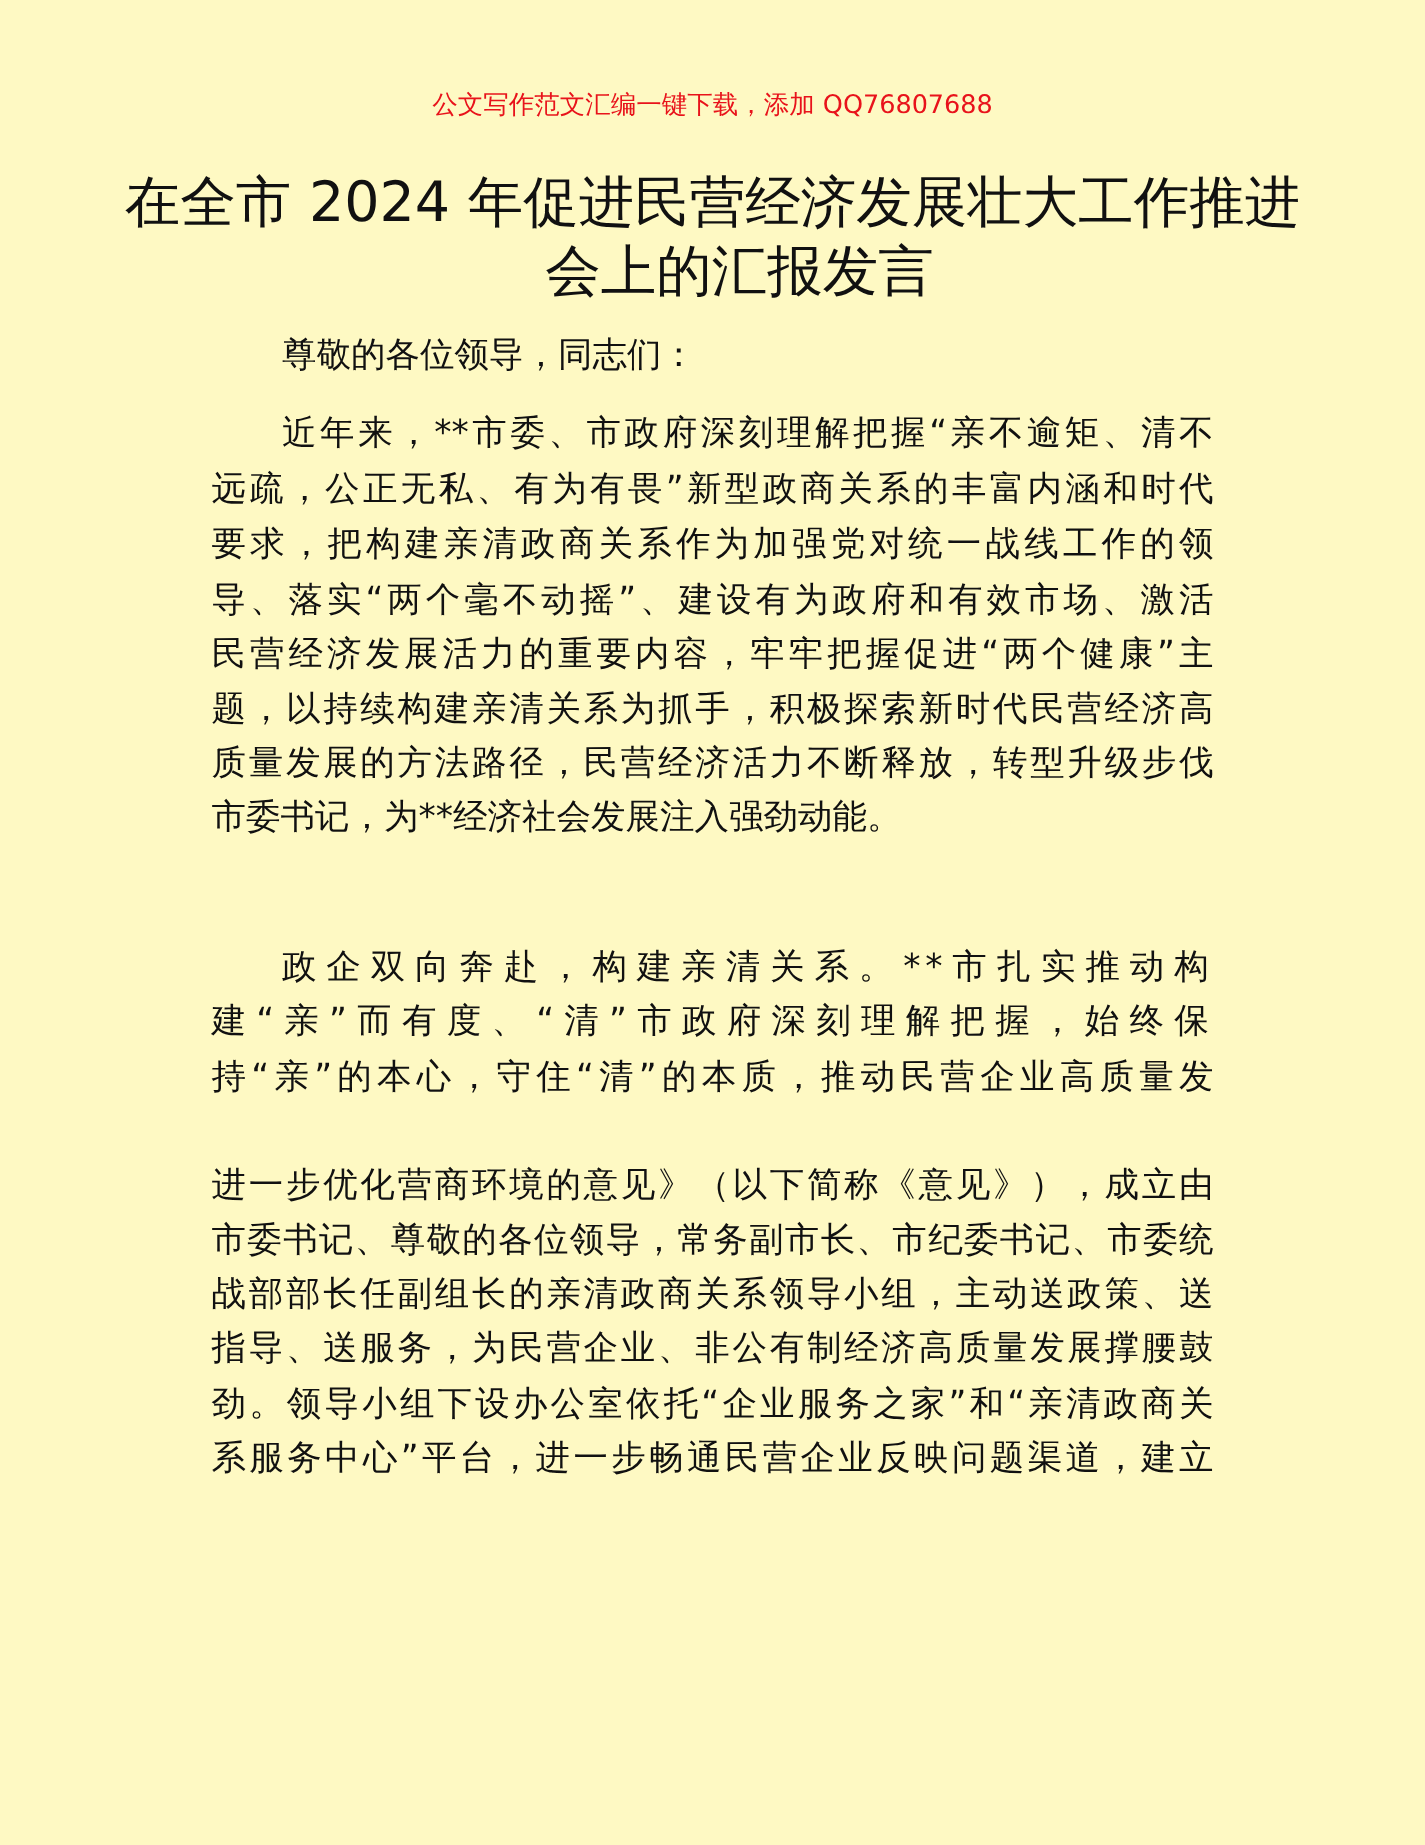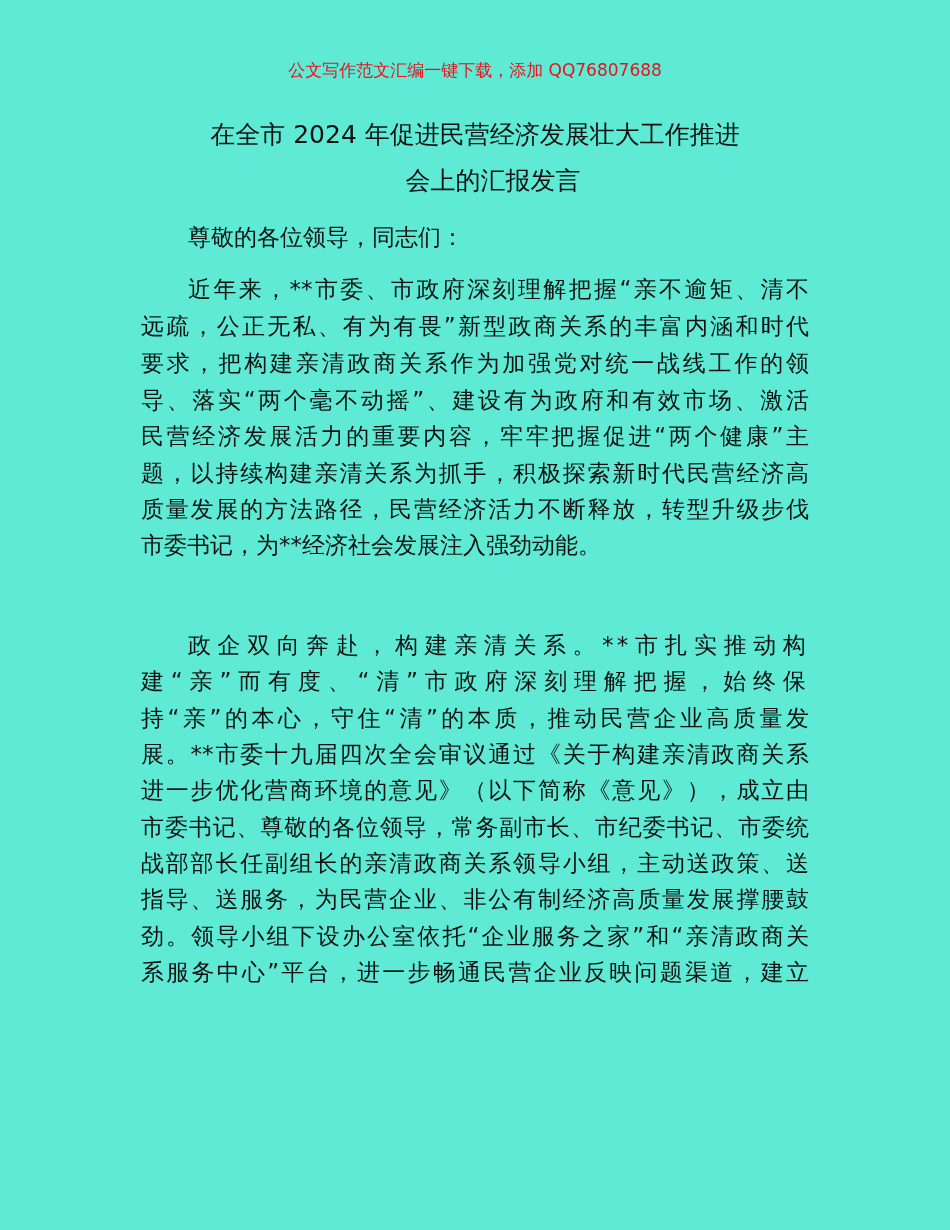--- a/index.html
+++ b/index.html
@@ -14,40 +14,40 @@
       overflow: hidden;
       font-family: "DejaVu Sans", "Liberation Sans", sans-serif;
       color: #111111;
     }
     .page {
       position: absolute;
       left: 0;
       top: 0;
       width: 950px;
       height: 1230px;
-      background: #5eead4;
+      background: #fef9c3;
     }
     .banner {
       position: absolute;
       left: 0;
       width: 950px;
       top: 56px;
       height: 28px;
       text-align: center;
       font-size: 17px;
       line-height: 28px;
       color: #e8131b;
       white-space: nowrap;
     }
     .title {
       position: absolute;
       left: 0;
       width: 950px;
       text-align: center;
-      font-size: 25px;
+      font-size: 37px;
       color: #111111;
       white-space: nowrap;
     }
     .title-line-1 { top: 114px; height: 42px; line-height: 42px; }
     .title-line-2 { top: 160px; height: 42px; line-height: 42px; padding-left: 18px; }
 
     .line {
       position: absolute;
       left: 141px;
       width: 668px;
@@ -87,21 +87,20 @@
   <div class="line" style="top:346px">要求，把构建亲清政商关系作为加强党对统一战线工作的领</div>
   <div class="line" style="top:383px">导、落实“两个毫不动摇”、建设有为政府和有效市场、激活</div>
   <div class="line" style="top:419px">民营经济发展活力的重要内容，牢牢把握促进“两个健康”主</div>
   <div class="line" style="top:456px">题，以持续构建亲清关系为抓手，积极探索新时代民营经济高</div>
   <div class="line" style="top:492px">质量发展的方法路径，民营经济活力不断释放，转型升级步伐</div>
   <div class="line last" style="top:528px">市委书记，为**经济社会发展注入强劲动能。</div>
 
   <div class="line indent spaced" style="top:628px">政企双向奔赴，构建亲清关系。**市扎实推动构</div>
   <div class="line spaced" style="top:664px">建“亲”而有度、“清”市政府深刻理解把握，始终保</div>
   <div class="line" style="top:701px">持“亲”的本心，守住“清”的本质，推动民营企业高质量发</div>
-  <div class="line" style="top:737px">展。**市委十九届四次全会审议通过《关于构建亲清政商关系</div>
   <div class="line" style="top:773px">进一步优化营商环境的意见》（以下简称《意见》），成立由</div>
   <div class="line" style="top:810px">市委书记、尊敬的各位领导，常务副市长、市纪委书记、市委统</div>
   <div class="line" style="top:846px">战部部长任副组长的亲清政商关系领导小组，主动送政策、送</div>
   <div class="line" style="top:882px">指导、送服务，为民营企业、非公有制经济高质量发展撑腰鼓</div>
   <div class="line" style="top:919px">劲。领导小组下设办公室依托“企业服务之家”和“亲清政商关</div>
   <div class="line" style="top:955px">系服务中心”平台，进一步畅通民营企业反映问题渠道，建立</div>
 
 </div>
 
 </body></html>

